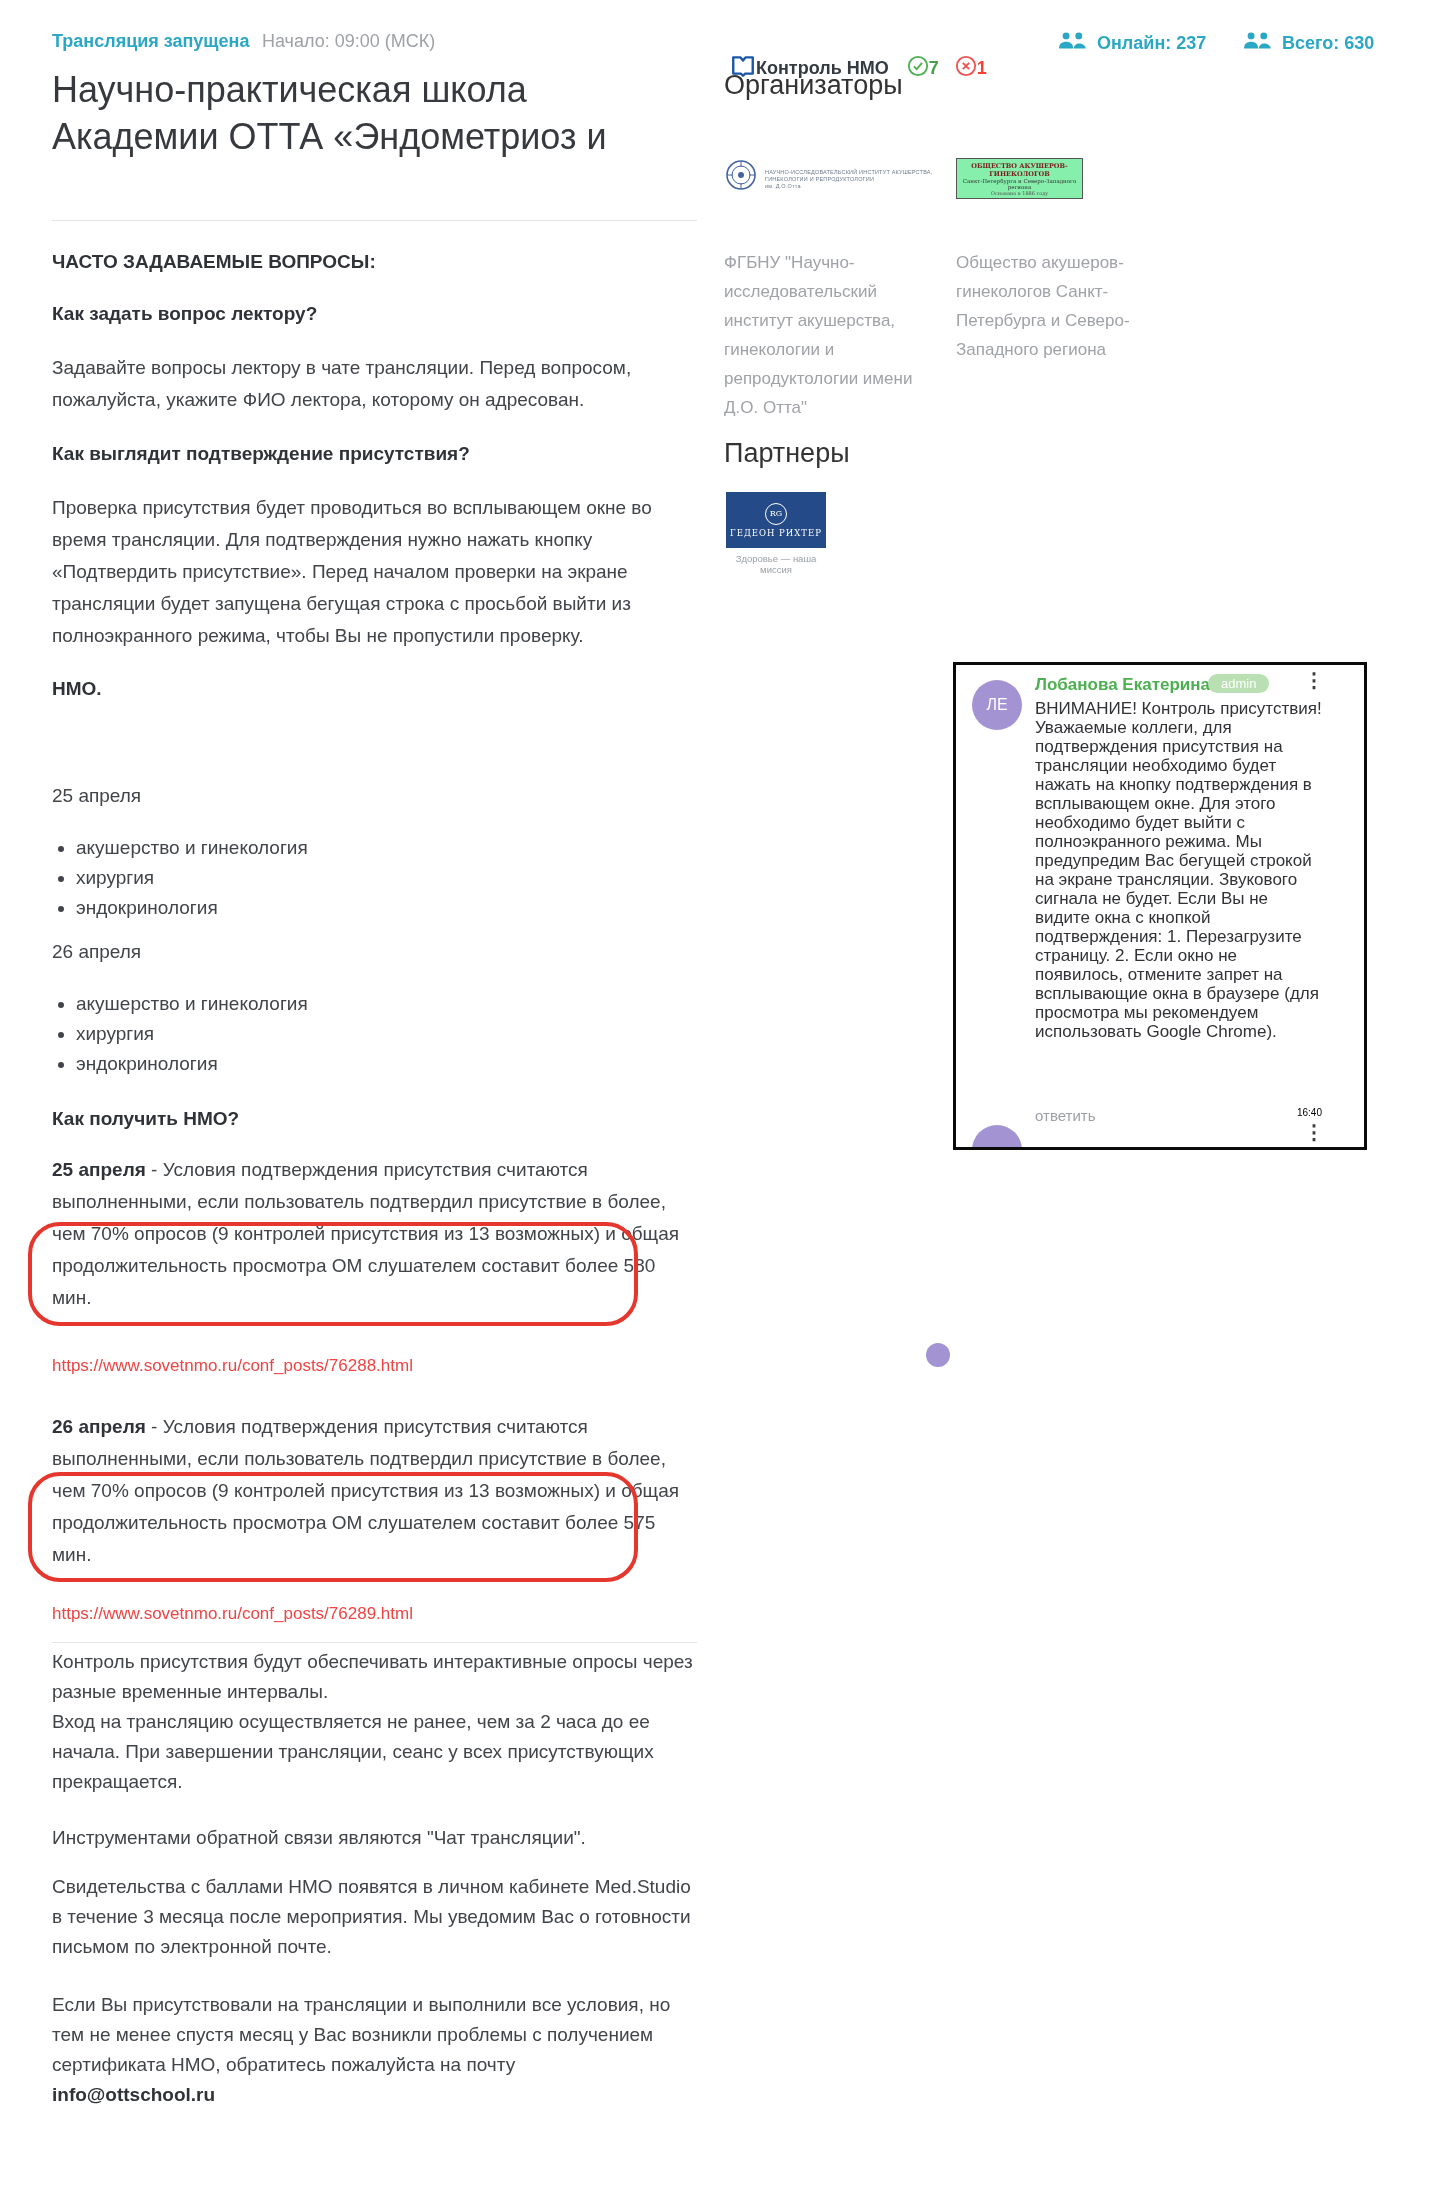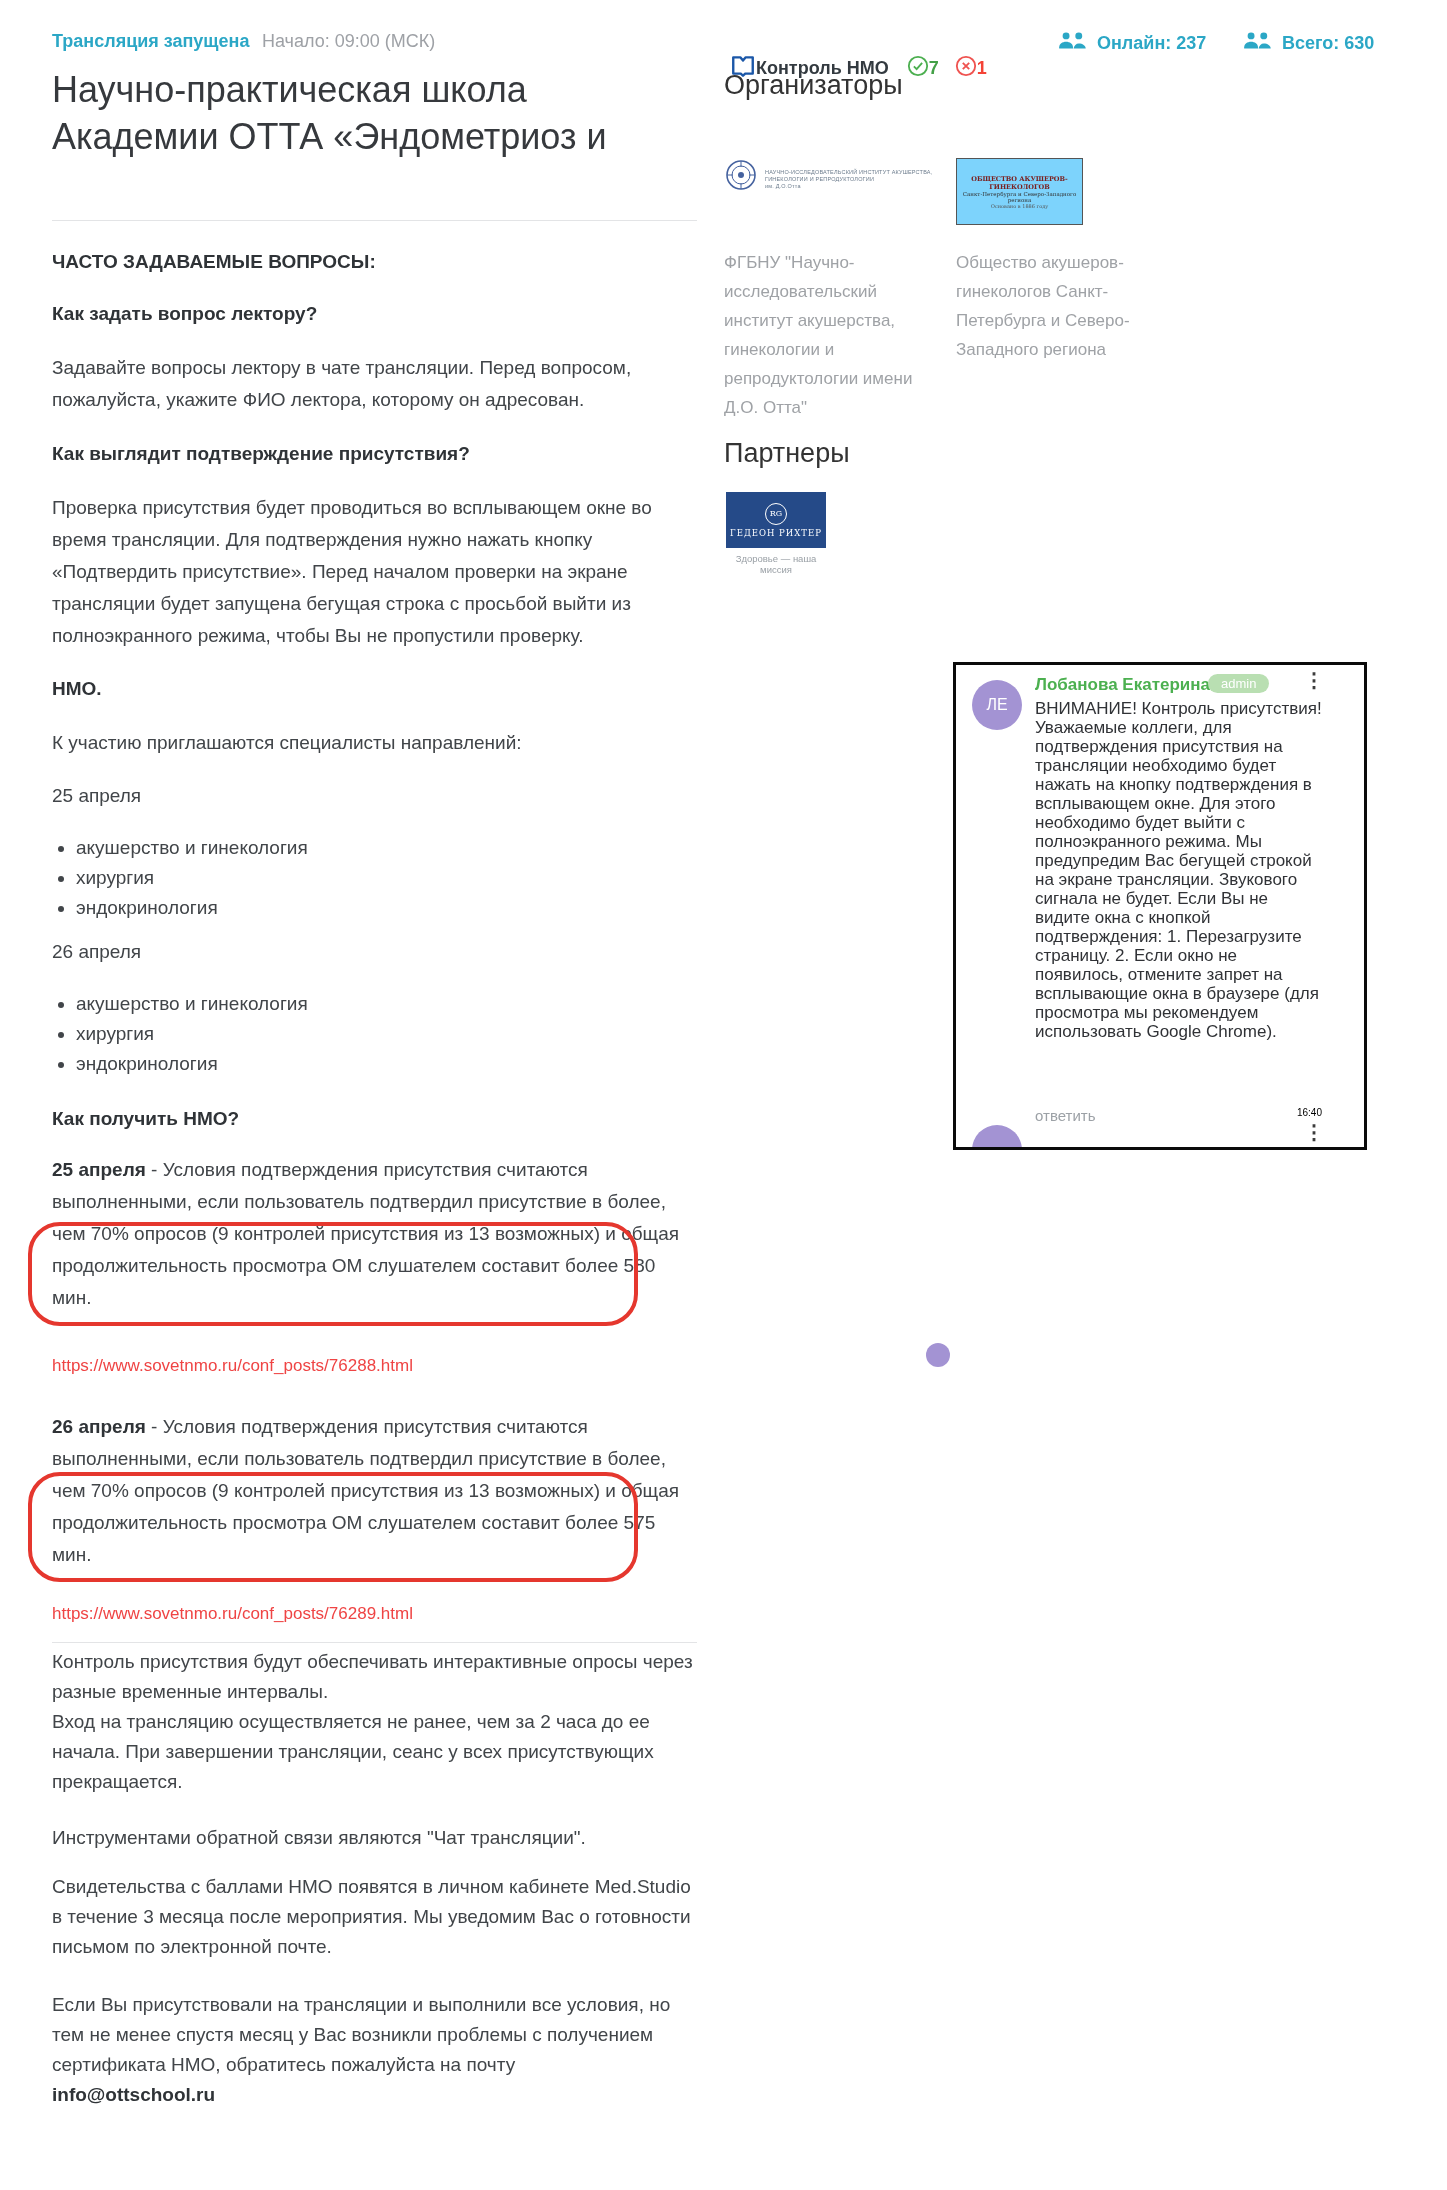--- a/index.html
+++ b/index.html
@@ -30,23 +30,23 @@
           font-size:19px;line-height:30px;color:#414549;}
   .cond b{font-weight:700;color:#2f3337;}
   .red-oval{border:4px solid #e5372e;border-radius:32px;pointer-events:none;z-index:5;}
   .lnk{left:52px;font-size:17px;color:#ef4444;text-decoration:none;}
   .email{display:block;font-weight:700;color:#2f3337;}
   
   .col-h{left:724px;font-size:27px;font-weight:400;color:#333333;}
   .org1-logo{left:724px;top:158px;display:flex;align-items:center;gap:7px;width:210px;}
   .org1-lines span{display:block;font-size:5.5px;line-height:7px;color:#6b7b8c;
                    letter-spacing:.2px;}
-  .org2-logo{left:956px;top:158px;width:127px;height:67px;border:1px solid #555;
+  .org2-logo{left:956px;top:158px;width:127px;height:41px;border:1px solid #555;
              box-sizing:border-box;display:flex;flex-direction:column;justify-content:center;
-             align-items:center;background:#7dd3fc;}
+             align-items:center;background:#86efac;}
   .org2-logo span{display:block;text-align:center;font-family:"DejaVu Serif",serif;}
   .org2-l1{font-size:6.5px;font-weight:700;color:#7a2020;}
   .org2-l2{font-size:5.5px;color:#333;}
   .org2-l3{font-size:5px;color:#555;}
   .org-cap{top:248px;width:195px;font-size:17px;line-height:29px;color:#9fa2a6;}
   .gr-box{left:726px;top:492px;width:100px;height:56px;background:#254a88;
           display:flex;flex-direction:column;align-items:center;justify-content:center;gap:3px;}
   .gr-circ{width:20px;height:20px;border:1.5px solid #fff;border-radius:50%;
            display:flex;align-items:center;justify-content:center;
            font-family:"DejaVu Serif",serif;font-size:8px;color:#fff;}
@@ -131,21 +131,20 @@
   </h1>
   <div class="abs divider" style="top:220px;"></div>
 
   <div class="abs h-bold" style="top:251px;">ЧАСТО ЗАДАВАЕМЫЕ ВОПРОСЫ:</div>
   <div class="abs h-bold" style="top:303px;">Как задать вопрос лектору?</div>
   <div class="abs body-t" style="top:352px;">Задавайте вопросы лектору в чате трансляции. Перед вопросом, пожалуйста, укажите ФИО лектора, которому он адресован.</div>
   <div class="abs h-bold" style="top:443px;">Как выглядит подтверждение присутствия?</div>
   <div class="abs body-t" style="top:492px;">Проверка присутствия будет проводиться во всплывающем окне во время трансляции. Для подтверждения нужно нажать кнопку «Подтвердить присутствие». Перед началом проверки на экране трансляции будет запущена бегущая строка с просьбой выйти из полноэкранного режима, чтобы Вы не пропустили проверку.</div>
 
   <div class="abs h-bold" style="top:678px;">НМО.</div>
-  <div class="abs body-t" style="top:727px;">К участию приглашаются специалисты направлений:</div>
   <div class="abs day-label" style="top:785px;">25 апреля</div>
   <ul class="abs spec" style="top:833px;">
       <li>акушерство и гинекология</li>
       <li>хирургия</li>
       <li>эндокринология</li>
     </ul>
   <div class="abs day-label" style="top:941px;">26 апреля</div>
   <ul class="abs spec" style="top:989px;">
       <li>акушерство и гинекология</li>
       <li>хирургия</li>

